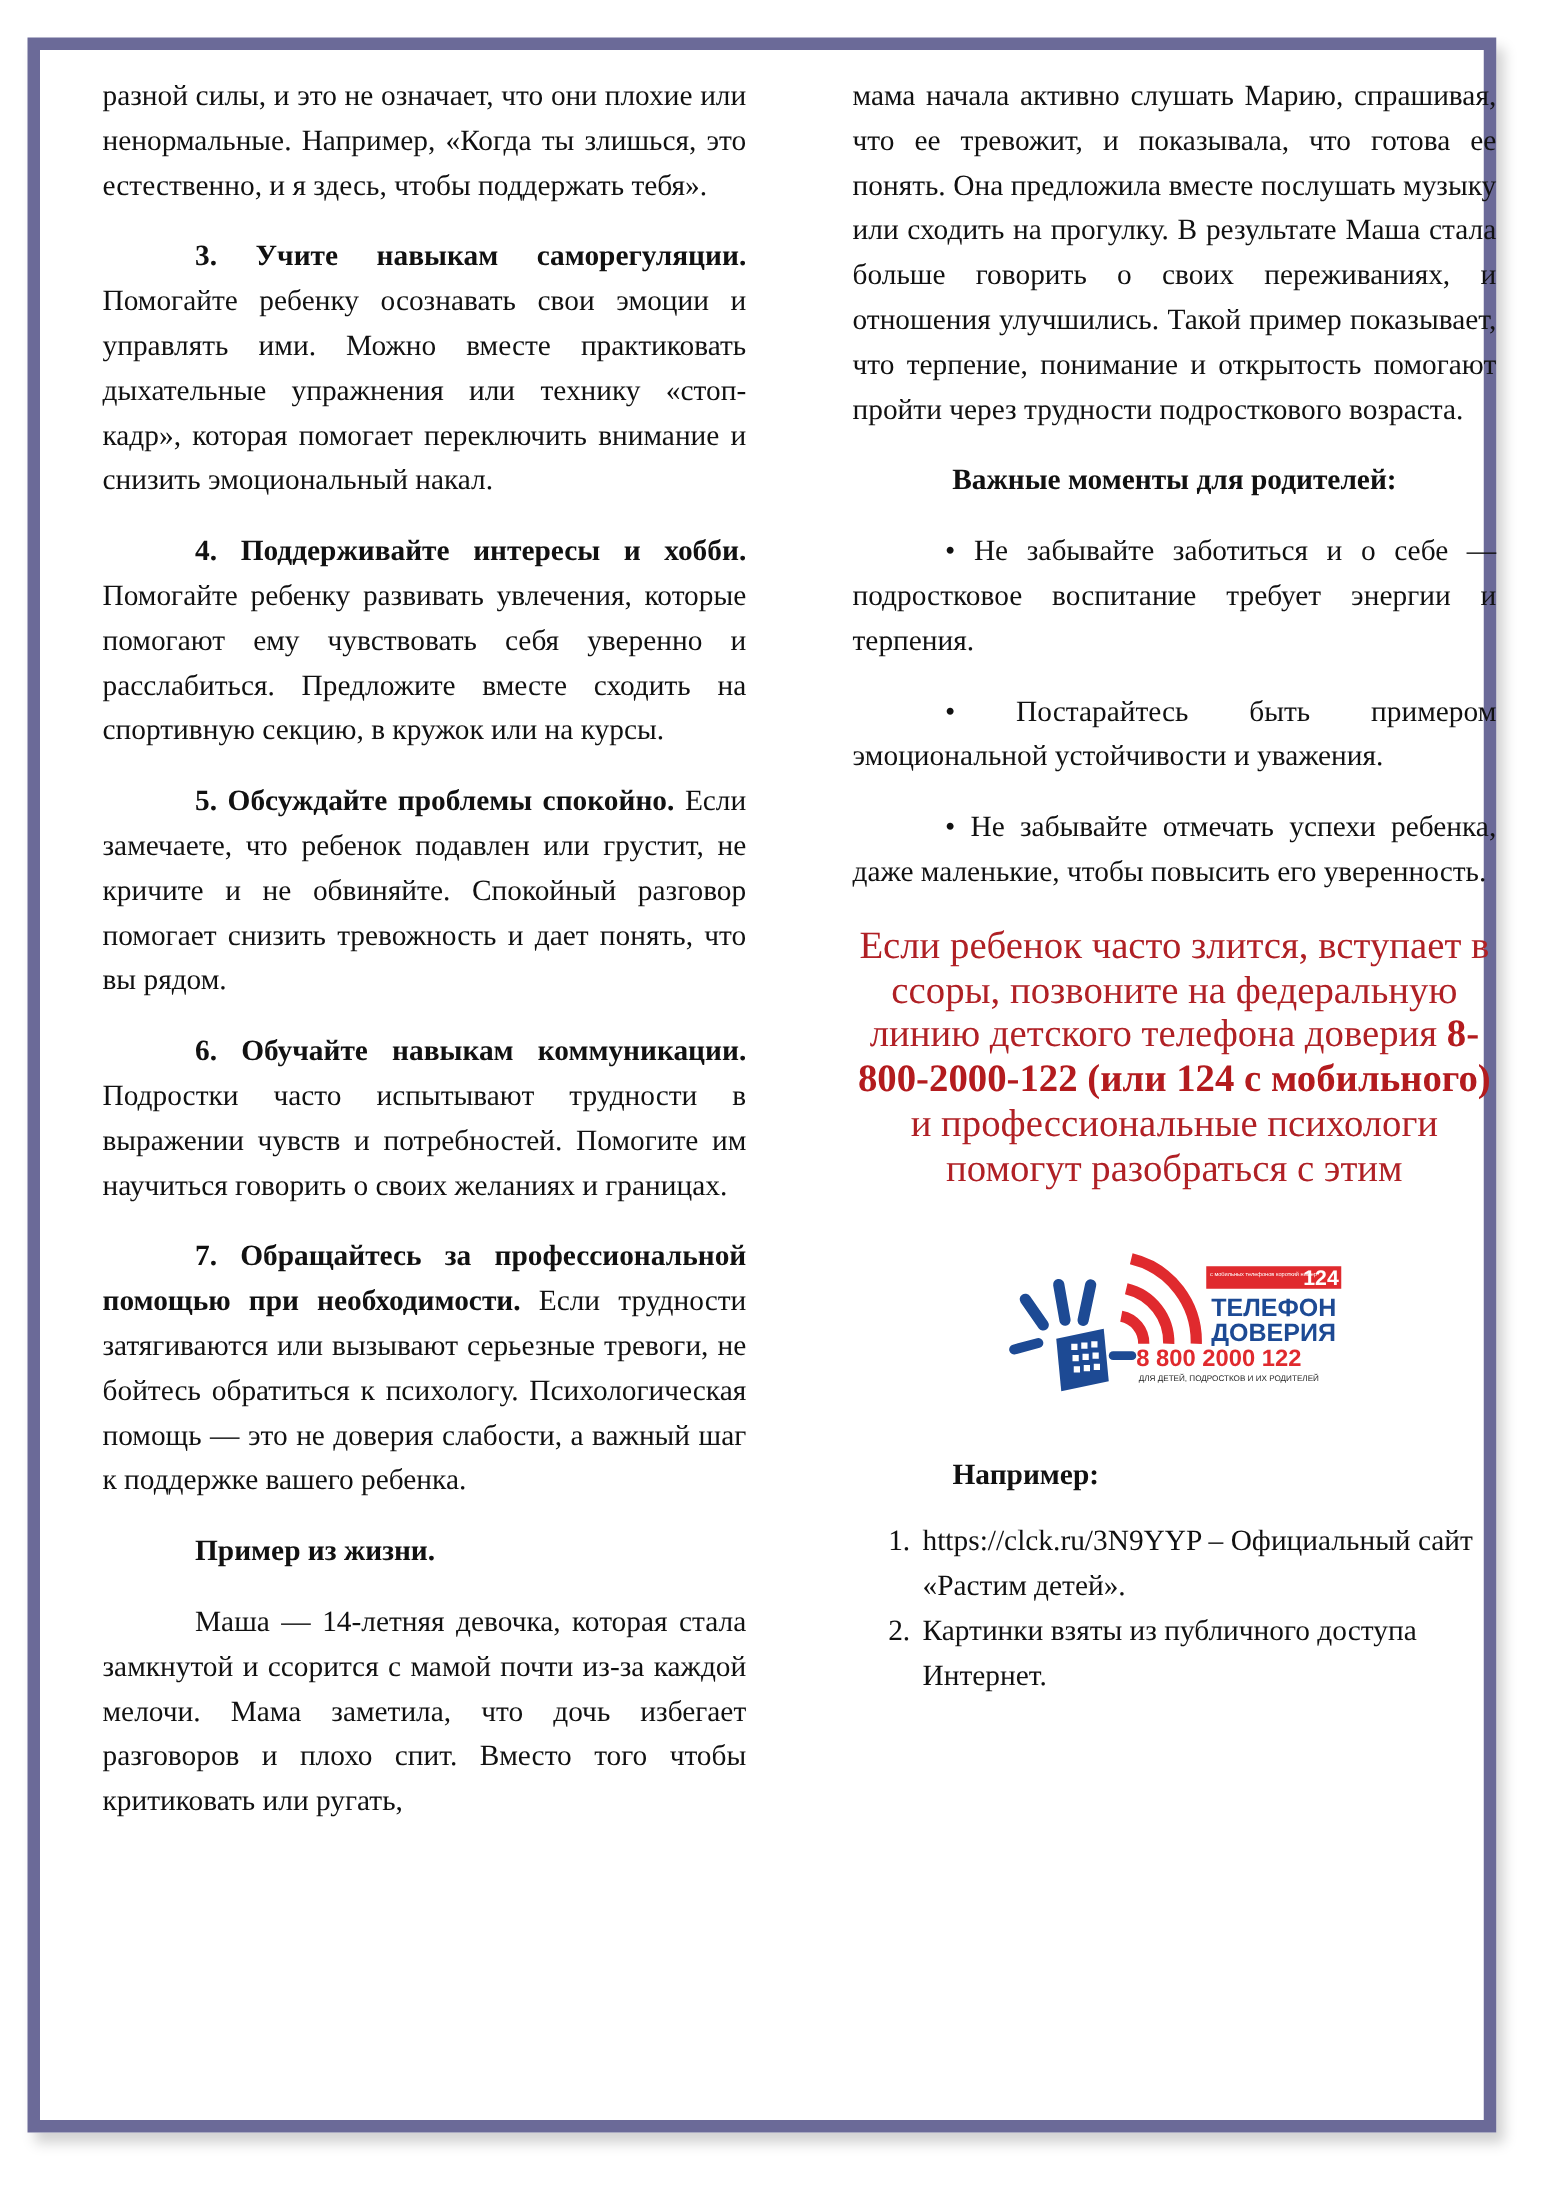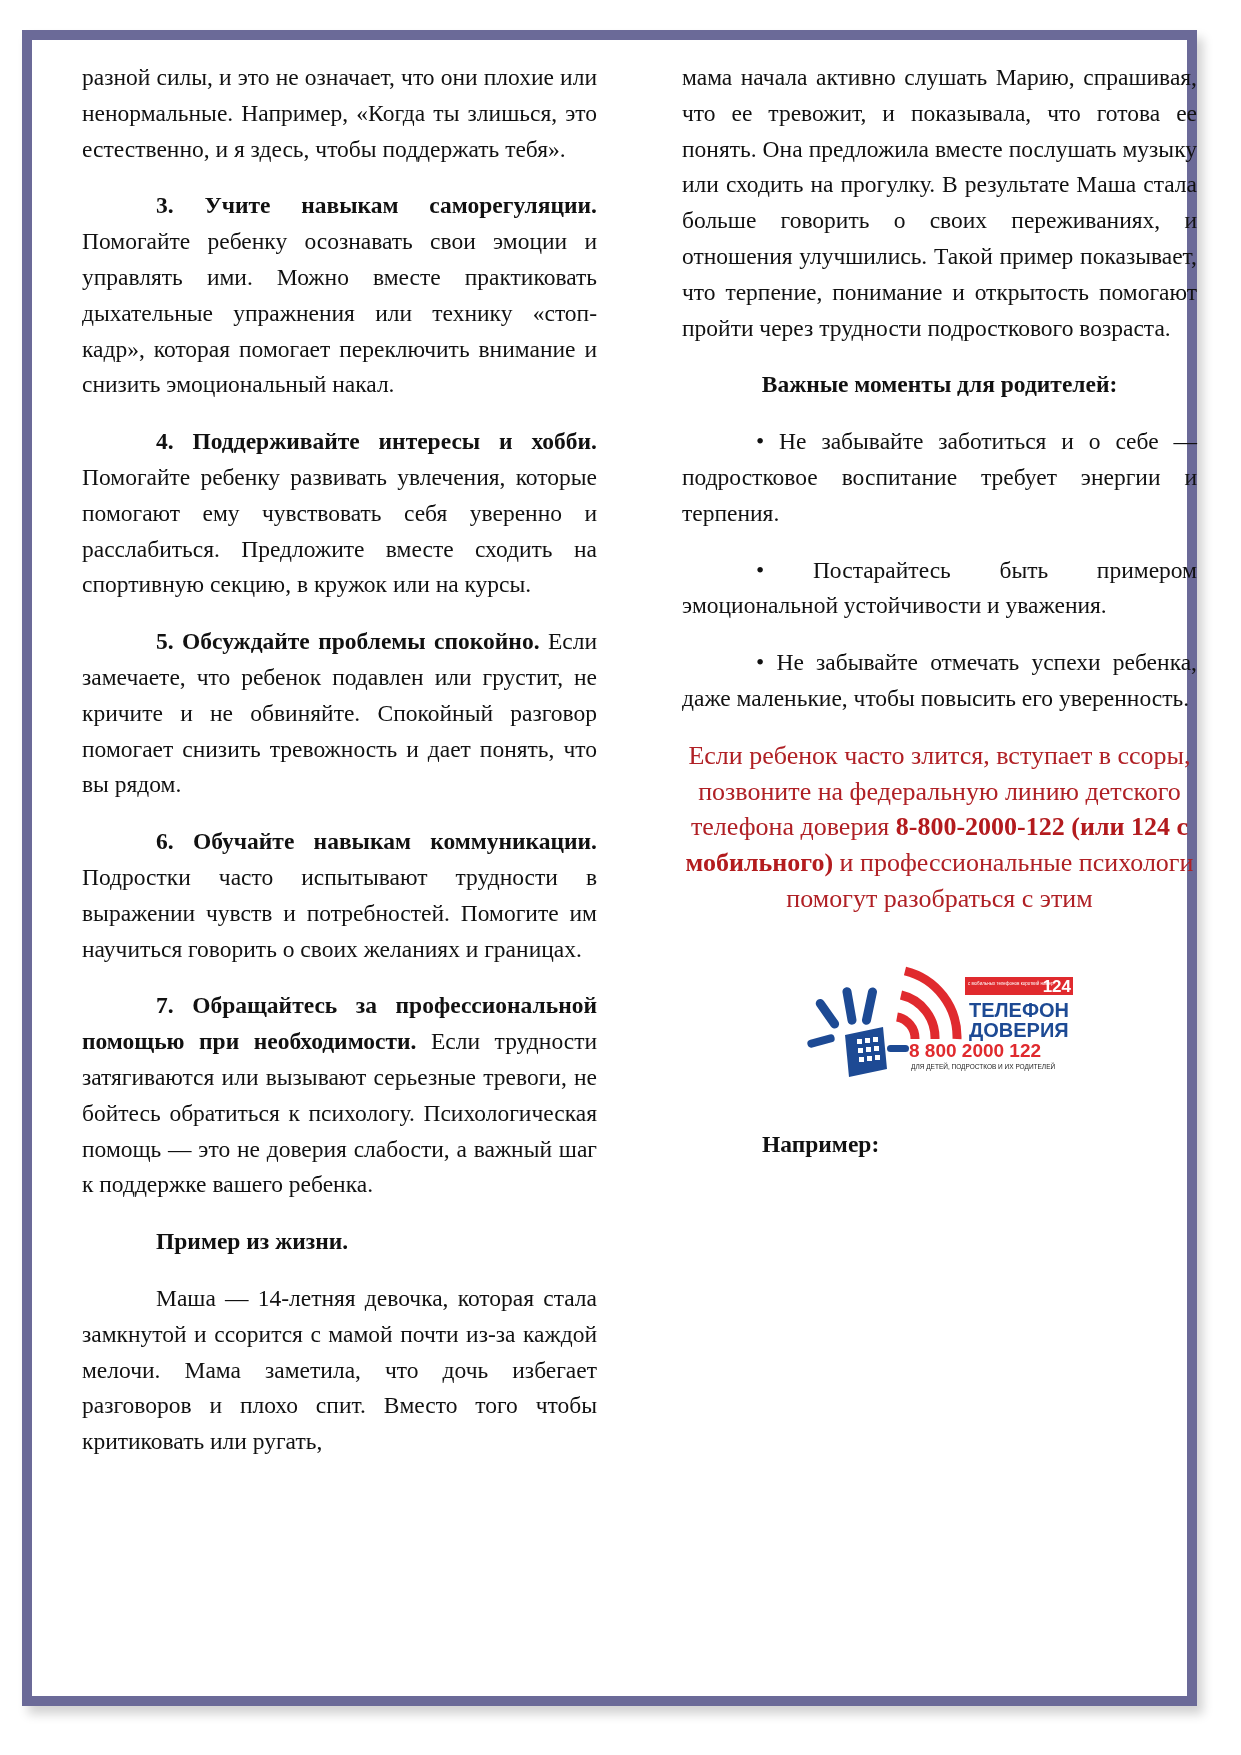--- a/index.html
+++ b/index.html
@@ -10,21 +10,21 @@
            box-shadow: 6px 8px 10px rgba(0,0,0,0.18); }
   .col { position:absolute; top:60px; font-size:23.5px; line-height:35.8px; text-align:justify; }
   .col.left { left:82px; width:515px; }
   .col.right { left:682px; width:515px; }
   p { margin:0 0 21px 0; }
   .ind { text-indent:74px; }
   b { font-weight:bold; }
   .heading { text-align:center; font-weight:bold; margin:0 0 21px 0; }
   .heading.left-ind { text-align:left; padding-left:74px; }
   .bullet { text-indent:74px; }
-  .alert { color:#b02025; text-align:center; font-size:26px; line-height:35.8px; margin:12px 0 0 0; }
+  .alert { color:#b02025; text-align:center; font-size:31px; line-height:35.8px; margin:12px 0 0 0; }
   .alert b { color:#b31b1e; }
   .logo { display:block; margin:40px auto 0 auto; width:270px; height:130px; }
   .src-title { font-weight:bold; padding-left:80px; margin:40px 0 18px 0; }
   ol { margin:0; padding-left:52px; text-align:left; }
   ol li { padding-left:4px; }
 </style>
 </head>
 <body>
 
 <div class="frame"></div>
@@ -76,13 +76,17 @@
     <rect x="160" y="20" width="108" height="18" fill="#e02a2e"></rect>
     <text x="163" y="28" font-size="4.5" fill="#ffffff" font-family="Liberation Sans, sans-serif">с мобильных телефонов короткий номер</text>
     <text x="266" y="35" font-size="17" font-weight="bold" fill="#ffffff" text-anchor="end" font-family="Liberation Sans, sans-serif">124</text>
     <text x="164" y="60" font-size="20" font-weight="bold" fill="#1d4a94" font-family="Liberation Sans, sans-serif">ТЕЛЕФОН</text>
     <text x="164" y="80" font-size="20" font-weight="bold" fill="#1d4a94" font-family="Liberation Sans, sans-serif">ДОВЕРИЯ</text>
     <text x="104" y="100" font-size="19" font-weight="bold" fill="#e02a2e" font-family="Liberation Sans, sans-serif">8 800 2000 122</text>
     <text x="106" y="112" font-size="6.5" fill="#222" font-family="Liberation Sans, sans-serif">ДЛЯ ДЕТЕЙ, ПОДРОСТКОВ И ИХ РОДИТЕЛЕЙ</text>
   </svg>
 
   <p class="src-title">Например:</p>
+  <ol>
+    <li>https://clck.ru/3N9YYP – Официальный сайт «Растим детей».</li>
+    <li>Картинки взяты из публичного доступа Интернет.</li>
+  </ol>
 </div>
 
 </body></html>

